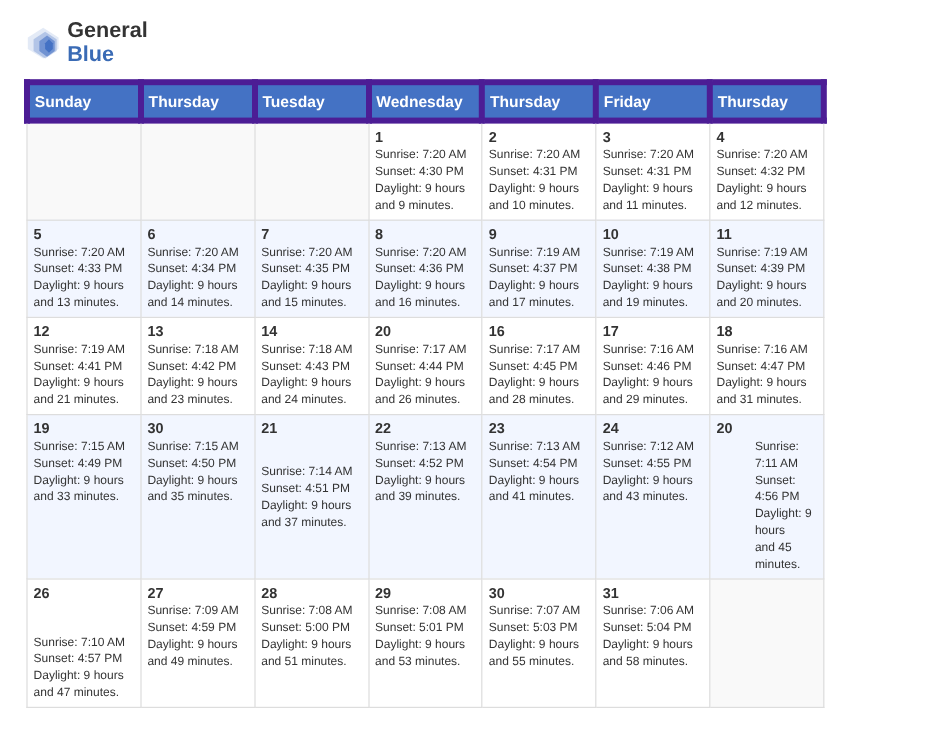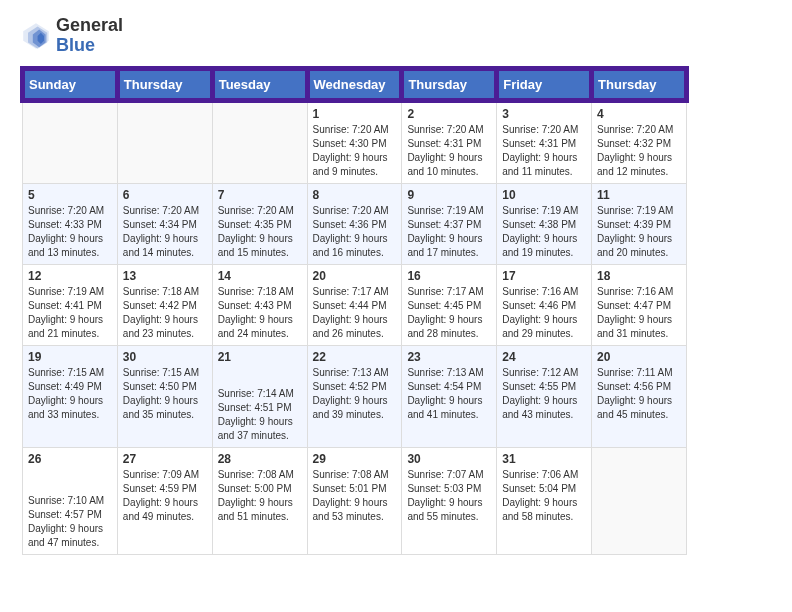--- a/index.html
+++ b/index.html
@@ -299,21 +299,21 @@
           </td>
           <td>
             <span class="day-num">24</span>
             <div class="day-info" style="white-space: pre-line;">Sunrise: 7:12 AM
 Sunset: 4:55 PM
 Daylight: 9 hours
 and 43 minutes.</div>
           </td>
           <td>
             <span class="day-num">20</span>
-            <div class="day-info" style="white-space: pre-line;">Sunrise: 7:11 AM
+            <div class="day-info" style="white-space: pre-line; margin-left: 32px;">Sunrise: 7:11 AM
 Sunset: 4:56 PM
 Daylight: 9 hours
 and 45 minutes.</div>
           </td>
         </tr>
         <tr>
           <td>
             <span class="day-num">26</span>
             <div class="day-info" style="white-space: pre-line; margin-top: 28px;">Sunrise: 7:10 AM
 Sunset: 4:57 PM

